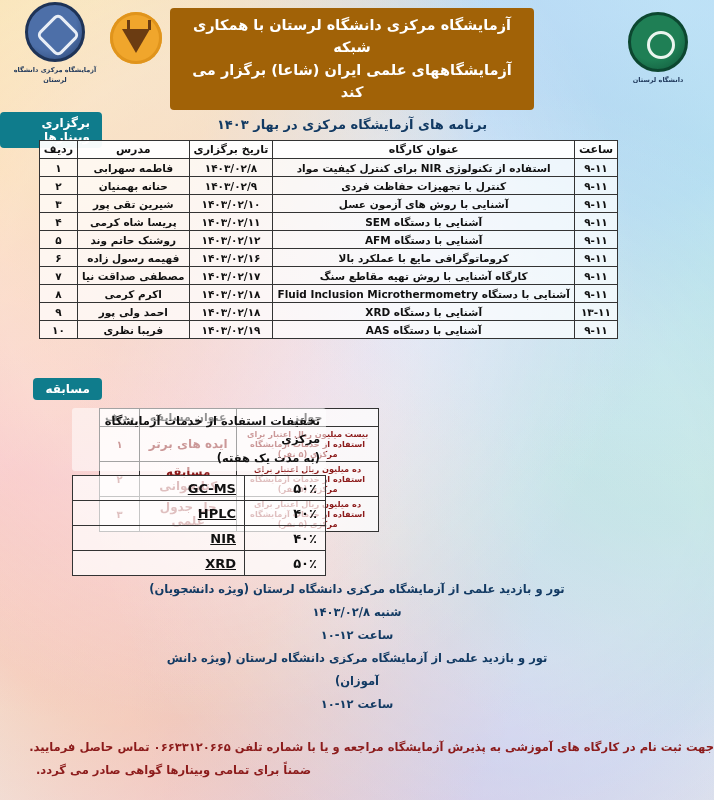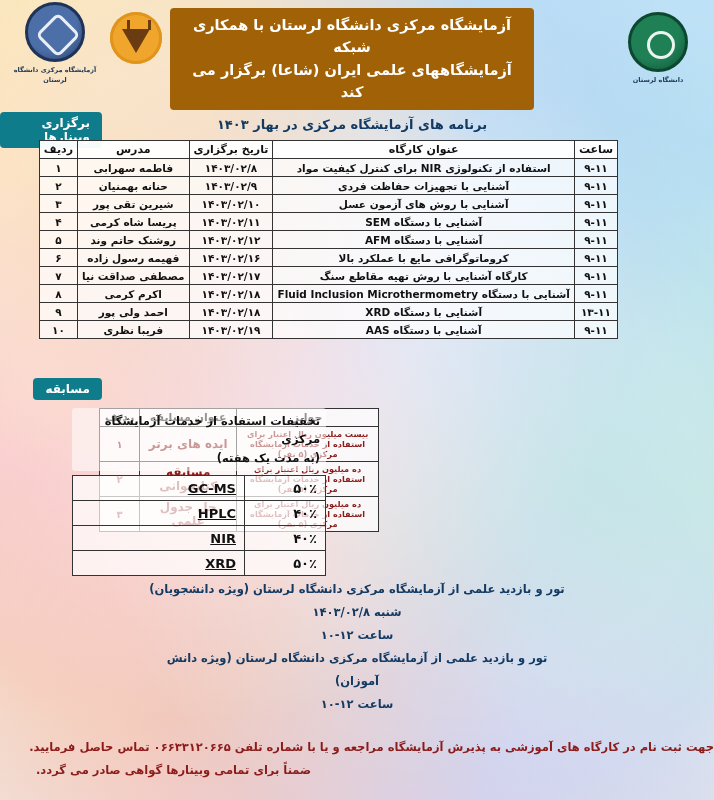--- a/index.html
+++ b/index.html
@@ -128,21 +128,21 @@
   <tbody>
     <tr>
         <td class="c-time">۹-۱۱</td>
         <td class="c-title">استفاده از تکنولوژی NIR برای کنترل کیفیت مواد</td>
         <td class="c-date">۱۴۰۳/۰۲/۸</td>
         <td class="c-teacher">فاطمه سهرابی</td>
         <td class="c-row">۱</td>
       </tr>
     <tr>
         <td class="c-time">۹-۱۱</td>
-        <td class="c-title">آشنایی با تجهیزات حفاظت فردی</td>
+        <td class="c-title">کنترل با تجهیزات حفاظت فردی</td>
         <td class="c-date">۱۴۰۳/۰۲/۹</td>
         <td class="c-teacher">حنانه بهمنیان</td>
         <td class="c-row">۲</td>
       </tr>
     <tr>
         <td class="c-time">۹-۱۱</td>
         <td class="c-title">آشنایی با روش های آزمون عسل</td>
         <td class="c-date">۱۴۰۳/۰۲/۱۰</td>
         <td class="c-teacher">شیرین تقی پور</td>
         <td class="c-row">۳</td>

